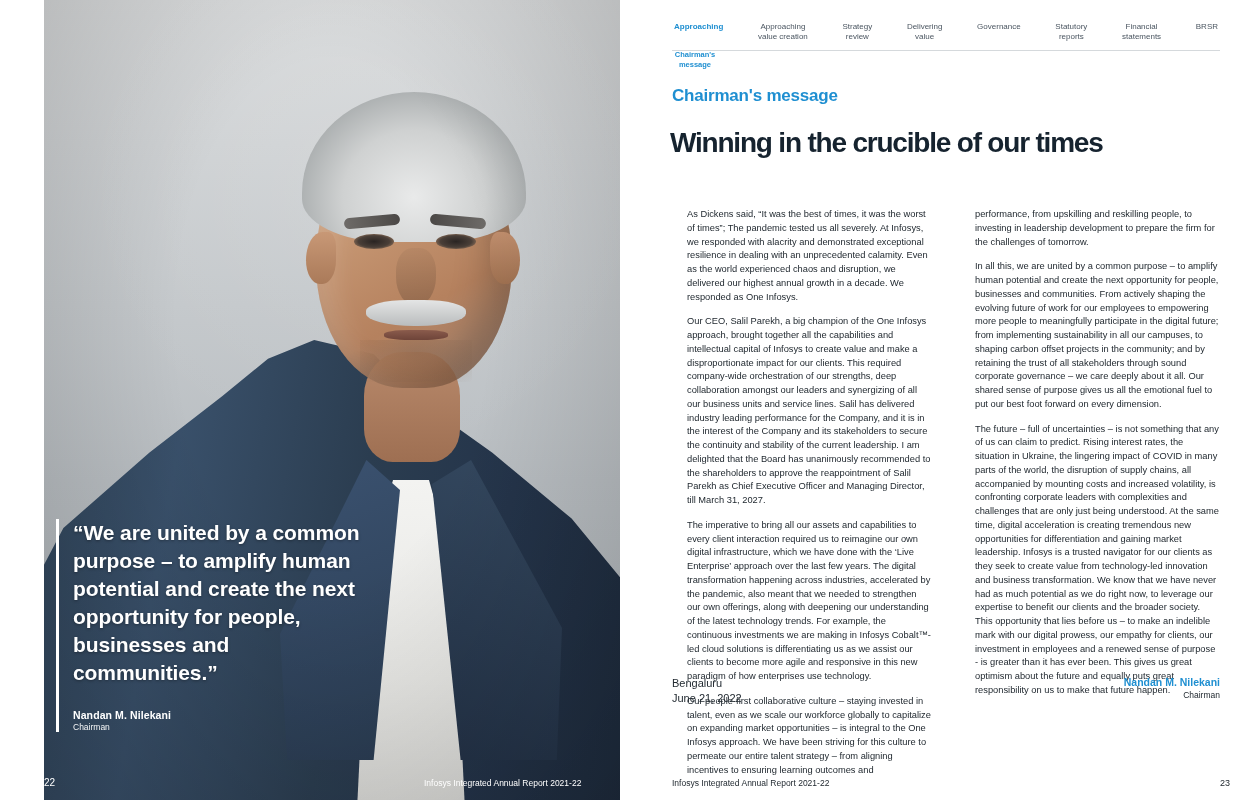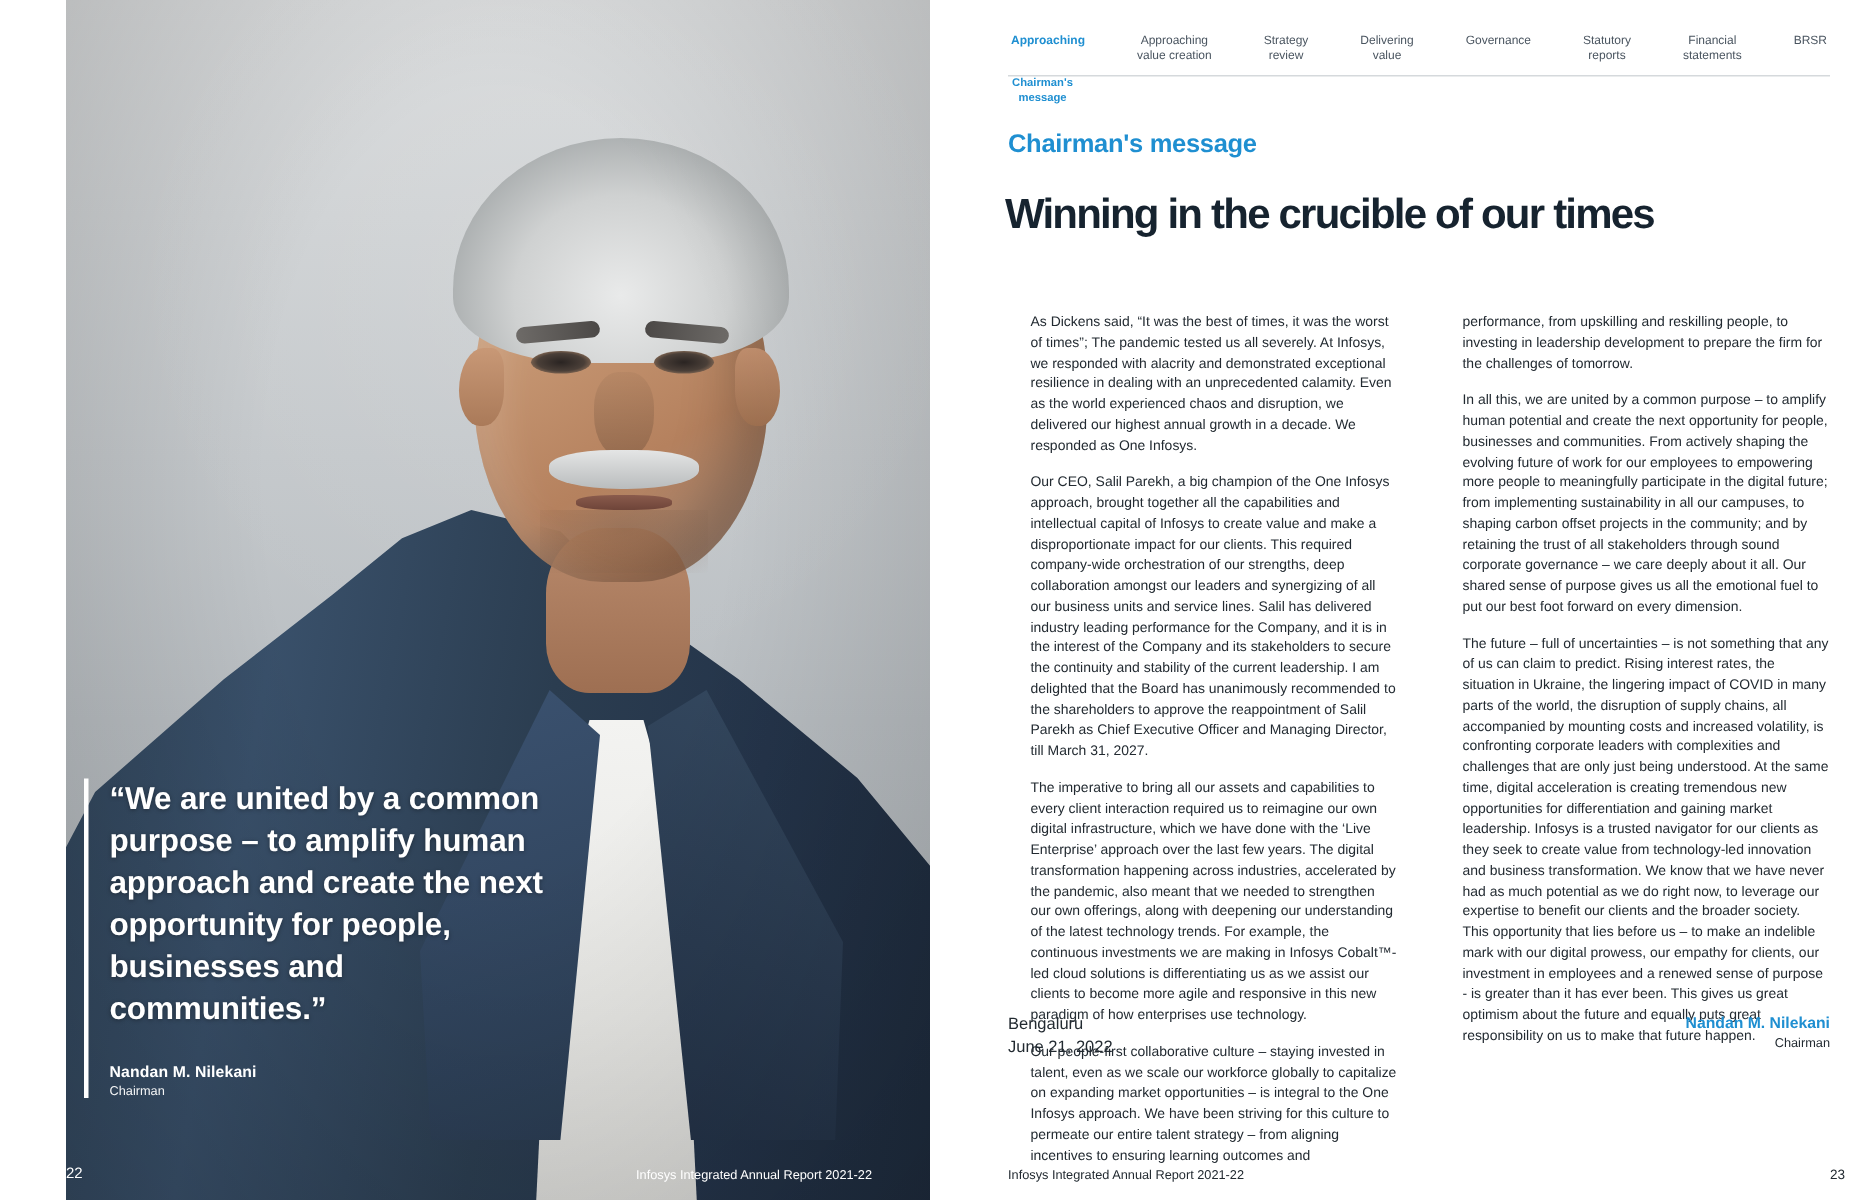--- a/index.html
+++ b/index.html
@@ -269,21 +269,21 @@
       <div class="eye-l"></div>
       <div class="eye-r"></div>
       <div class="nose"></div>
       <div class="moustache"></div>
       <div class="mouth"></div>
       <div class="chin-shadow"></div>
       <div class="photo-vignette"></div>
     </div>
 
     <div class="quote-block">
-      <p class="quote-text">“We are united by a common purpose – to amplify human approach and create the next opportunity for people, businesses and communities.”</p>
+      <p class="quote-text">“We are united by a common purpose – to amplify human potential and create the next opportunity for people, businesses and communities.”</p>
       <p class="quote-name">Nandan M. Nilekani</p>
       <p class="quote-role">Chairman</p>
     </div>
 
     <div class="left-pageno">22</div>
     <div class="left-footer-text">Infosys Integrated Annual Report 2021-22</div>
   </div>
 
   <div class="gutter"></div>
 

